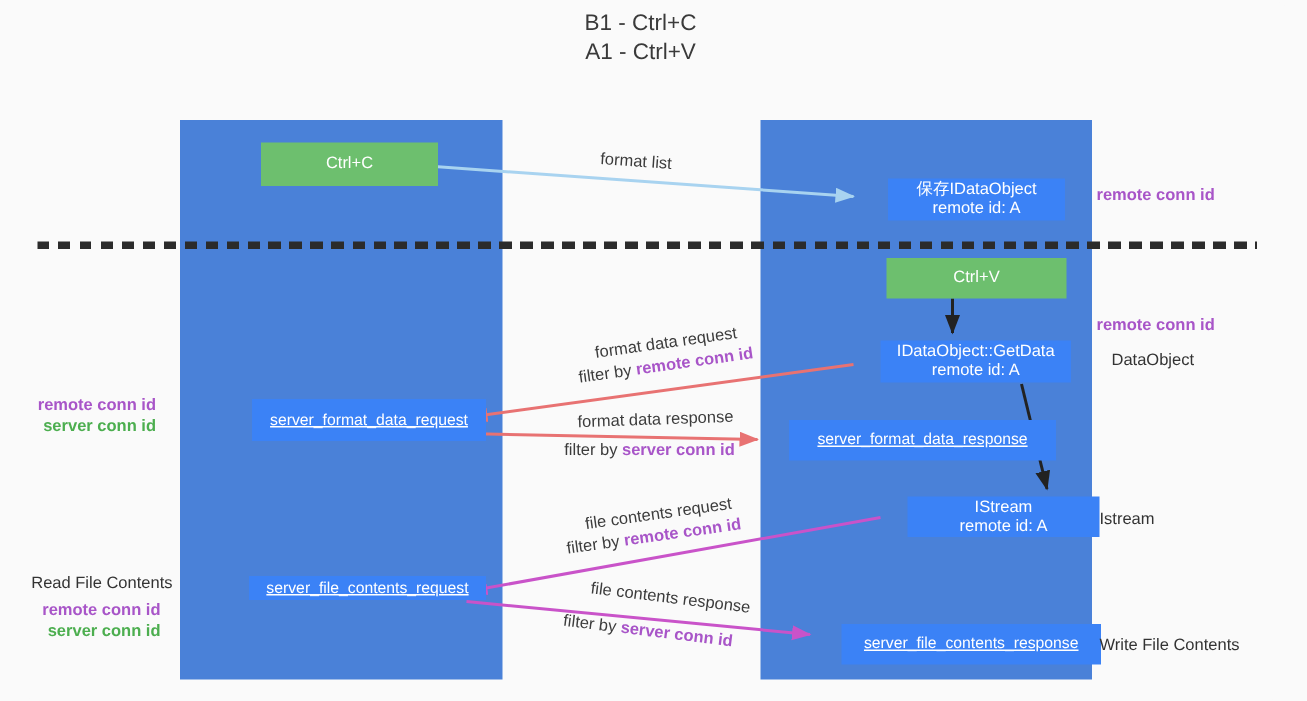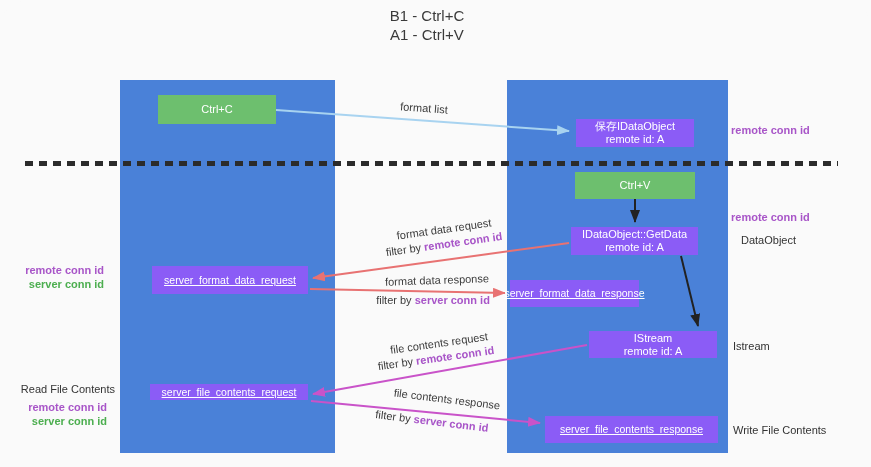--- a/index.html
+++ b/index.html
@@ -30,25 +30,25 @@
   .col-right{left:507px;width:221px;}
   .dashes{
     position:absolute;left:25px;top:161px;width:813px;height:5px;
     background:repeating-linear-gradient(to right,#2b2b2b 0,#2b2b2b 8px,transparent 8px,transparent 14px);
     z-index:3;
   }
   svg.arrows{position:absolute;left:0;top:0;z-index:4;}
   .box{
     position:absolute;z-index:5;
     display:flex;flex-direction:column;align-items:center;justify-content:center;
-    color:#fff;font-size:11px;text-align:center;
+    color:#fff;font-size:11px;text-align:center;margin-left:16px;
   }
   .box .l{line-height:13px;white-space:nowrap;}
   .green{background:#6dbf6e;}
-  .orange{background:#8b5cf6;}
+  .orange{background:#3b82f6;}
   .boxwide{font-size:10.5px;text-decoration:underline;}
   .alabel{
     position:absolute;z-index:6;white-space:nowrap;
     font-size:11px;color:#3c3c3c;
     transform-origin:center center;
   }
   .slabel{
     position:absolute;z-index:6;white-space:nowrap;
     font-size:11px;color:#333;
   }
@@ -117,21 +117,21 @@
 
   <div class="box orange" style="left:571px;top:227px;width:127px;height:28px;">
     <div class="l">IDataObject::GetData</div>
     <div class="l">remote id: A</div>
   </div>
 
   <div class="box orange boxwide" style="left:152px;top:266px;width:156px;height:28px;">
     <div class="l">server_format_data_request</div>
   </div>
 
-  <div class="box orange boxwide" style="left:510px;top:280px;width:129px;height:27px;">
+  <div class="box orange boxwide" style="left:510px;top:280px;width:178px;height:27px;">
     <div class="l">server_format_data_response</div>
   </div>
 
   <div class="box orange" style="left:589px;top:331px;width:128px;height:27px;">
     <div class="l">IStream</div>
     <div class="l">remote id: A</div>
   </div>
 
   <div class="box orange boxwide" style="left:150px;top:384px;width:158px;height:16px;">
     <div class="l">server_file_contents_request</div>

